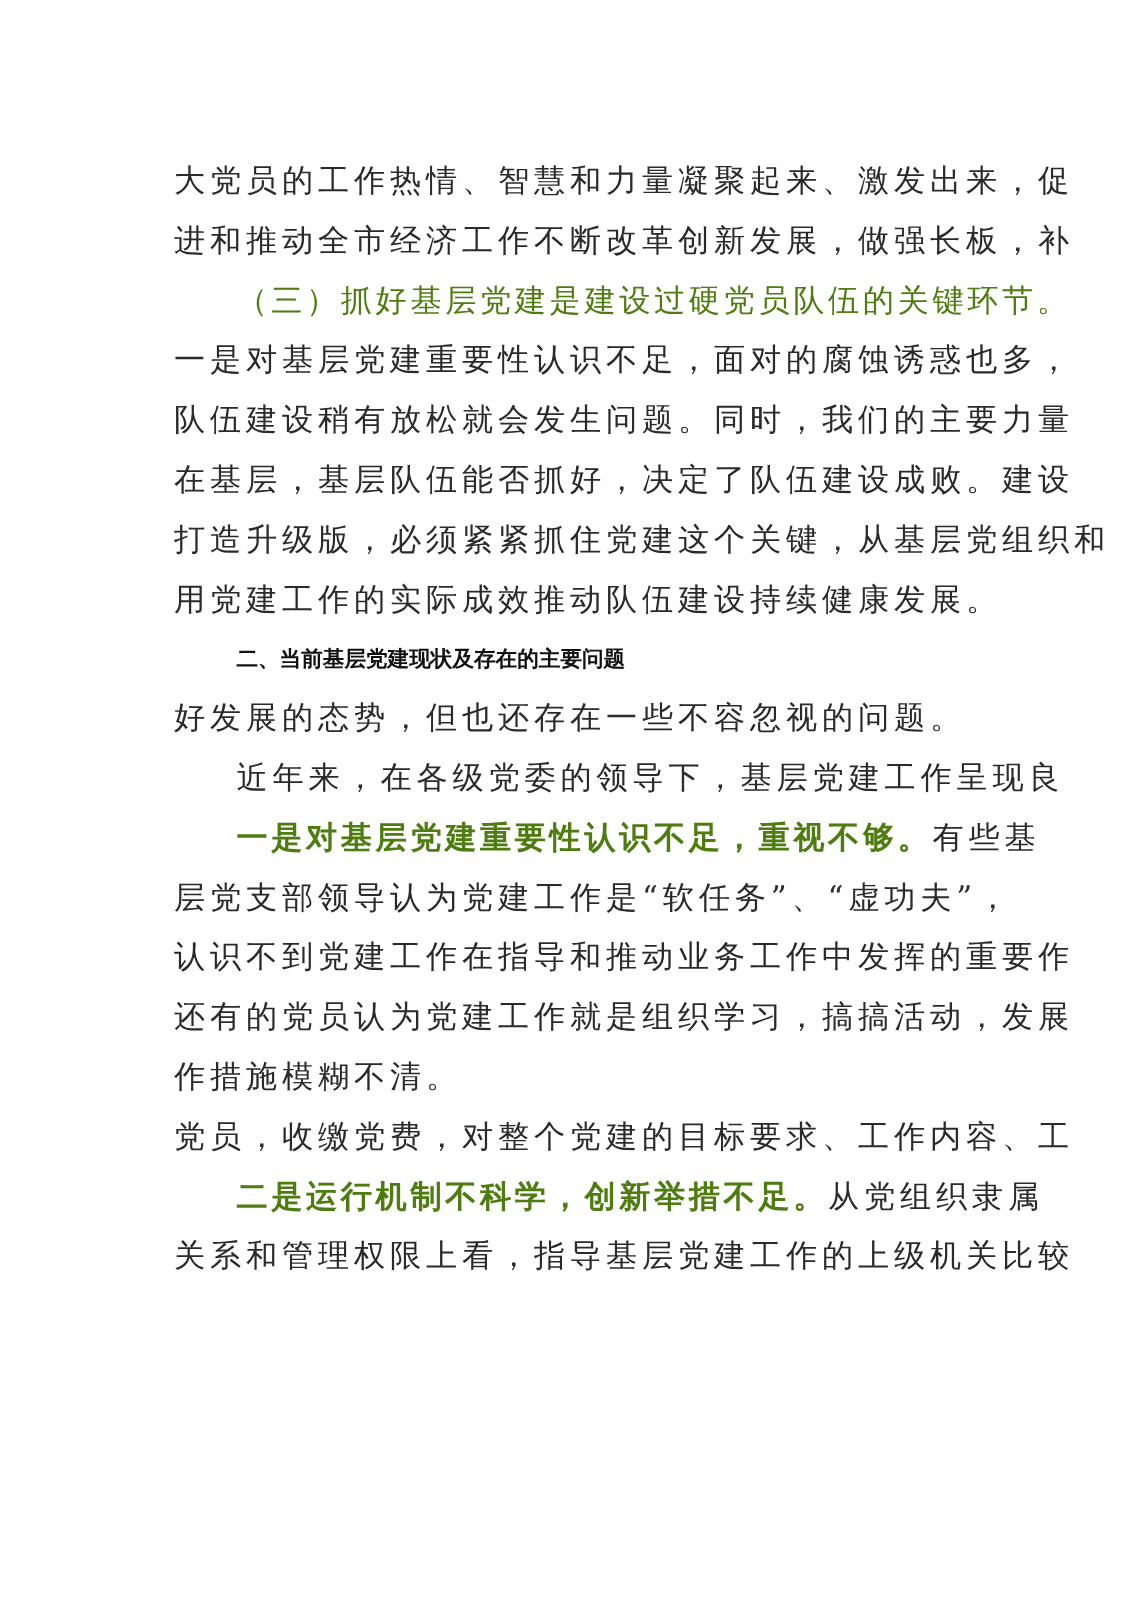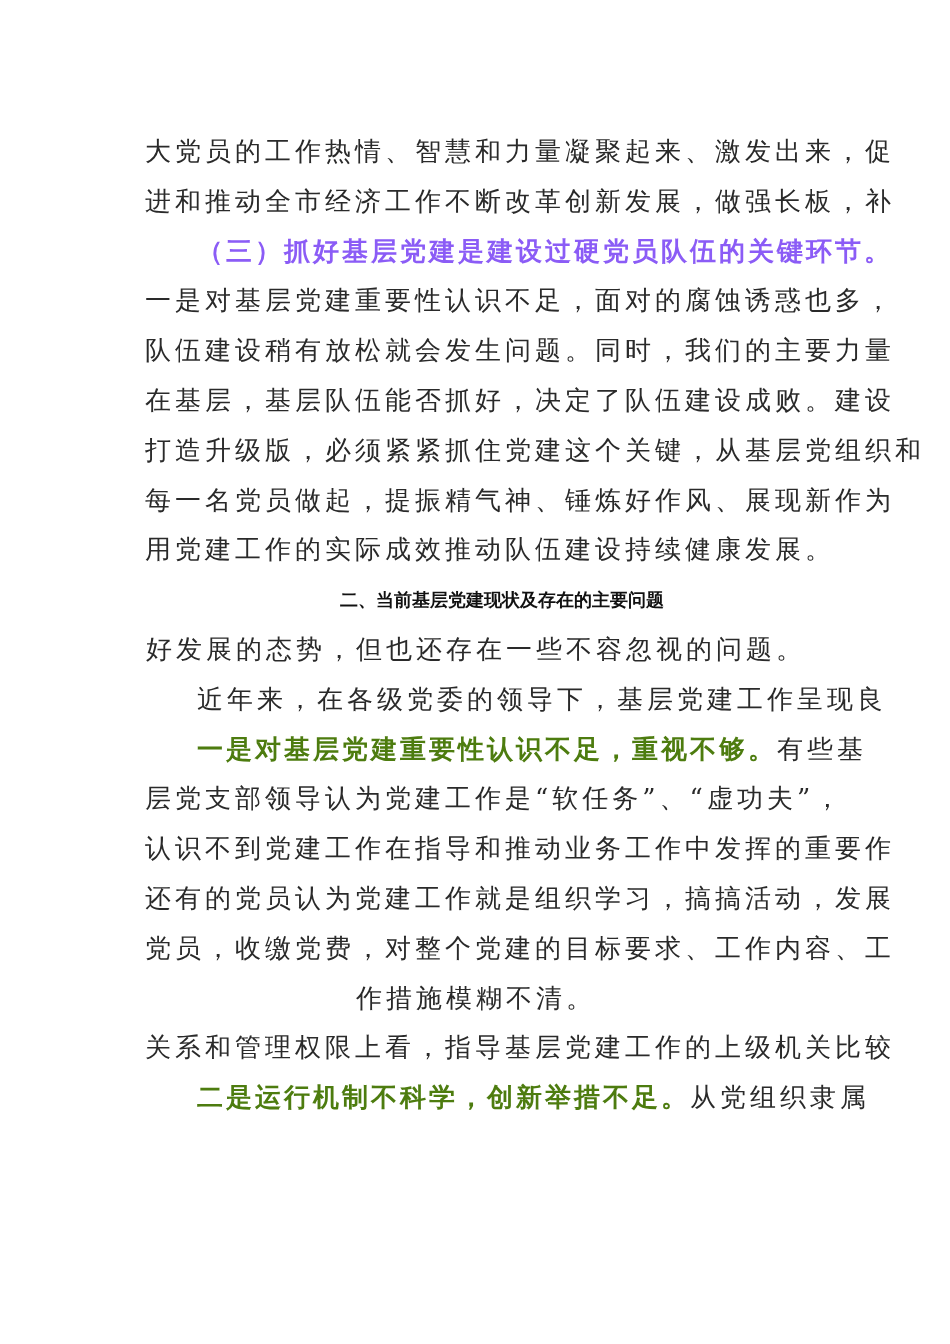--- a/index.html
+++ b/index.html
@@ -22,28 +22,27 @@
       width: 662px;
     }
     .line {
       display: block;
       height: 49.8px;
       line-height: 49.8px;
       font-size: 26px;
       letter-spacing: 4px;
       white-space: nowrap;
       color: #2a2a2a;
-      text-align: center;
     }
     .indent {
       padding-left: 52px;
     }
     .heading-kai {
-      font-weight: bold;
-      color: #8b5cf6;
+      font-weight: normal;
+      color: #4d7c0f;
       letter-spacing: 3px;
     }
     .heading-sans {
       font-family: "DejaVu Sans", "Liberation Sans", sans-serif;
       font-weight: bold;
       color: #111111;
       letter-spacing: 0px;
       font-size: 18px;
     }
     .bold-lead {
@@ -61,40 +60,39 @@
     <span class="line">大党员的工作热情、智慧和力量凝聚起来、激发出来，促</span>
     <span class="line">进和推动全市经济工作不断改革创新发展，做强长板，补</span>
   </div>
 
   <div>
     <span class="line indent heading-kai">（三）抓好基层党建是建设过硬党员队伍的关键环节。</span>
     <span class="line">一是对基层党建重要性认识不足，面对的腐蚀诱惑也多，</span>
     <span class="line">队伍建设稍有放松就会发生问题。同时，我们的主要力量</span>
     <span class="line">在基层，基层队伍能否抓好，决定了队伍建设成败。建设</span>
     <span class="line">打造升级版，必须紧紧抓住党建这个关键，从基层党组织和</span>
-    <span class="line">每一名党员做起，提振精气神、锤炼好作风、展现新作为</span>
     <span class="line">用党建工作的实际成效推动队伍建设持续健康发展。</span>
   </div>
 
   <div>
     <span class="line indent heading-sans">二、当前基层党建现状及存在的主要问题</span>
   </div>
 
   <div>
     <span class="line">好发展的态势，但也还存在一些不容忽视的问题。</span>
     <span class="line indent">近年来，在各级党委的领导下，基层党建工作呈现良</span>
   </div>
 
   <div>
     <span class="line indent"><span class="bold-lead">一是对基层党建重要性认识不足，重视不够。</span><span>有些基</span></span>
     <span class="line">层党支部领导认为党建工作是“软任务”、“虚功夫”，</span>
     <span class="line">认识不到党建工作在指导和推动业务工作中发挥的重要作</span>
     <span class="line">还有的党员认为党建工作就是组织学习，搞搞活动，发展</span>
+    <span class="line">作措施模糊不清。</span>
     <span class="line">党员，收缴党费，对整个党建的目标要求、工作内容、工</span>
-    <span class="line">作措施模糊不清。</span>
   </div>
 
   <div>
+    <span class="line indent"><span class="bold-lead">二是运行机制不科学，创新举措不足。</span><span>从党组织隶属</span></span>
     <span class="line">关系和管理权限上看，指导基层党建工作的上级机关比较</span>
-    <span class="line indent"><span class="bold-lead">二是运行机制不科学，创新举措不足。</span><span>从党组织隶属</span></span>
   </div>
 
 </div>
 
 </body></html>

